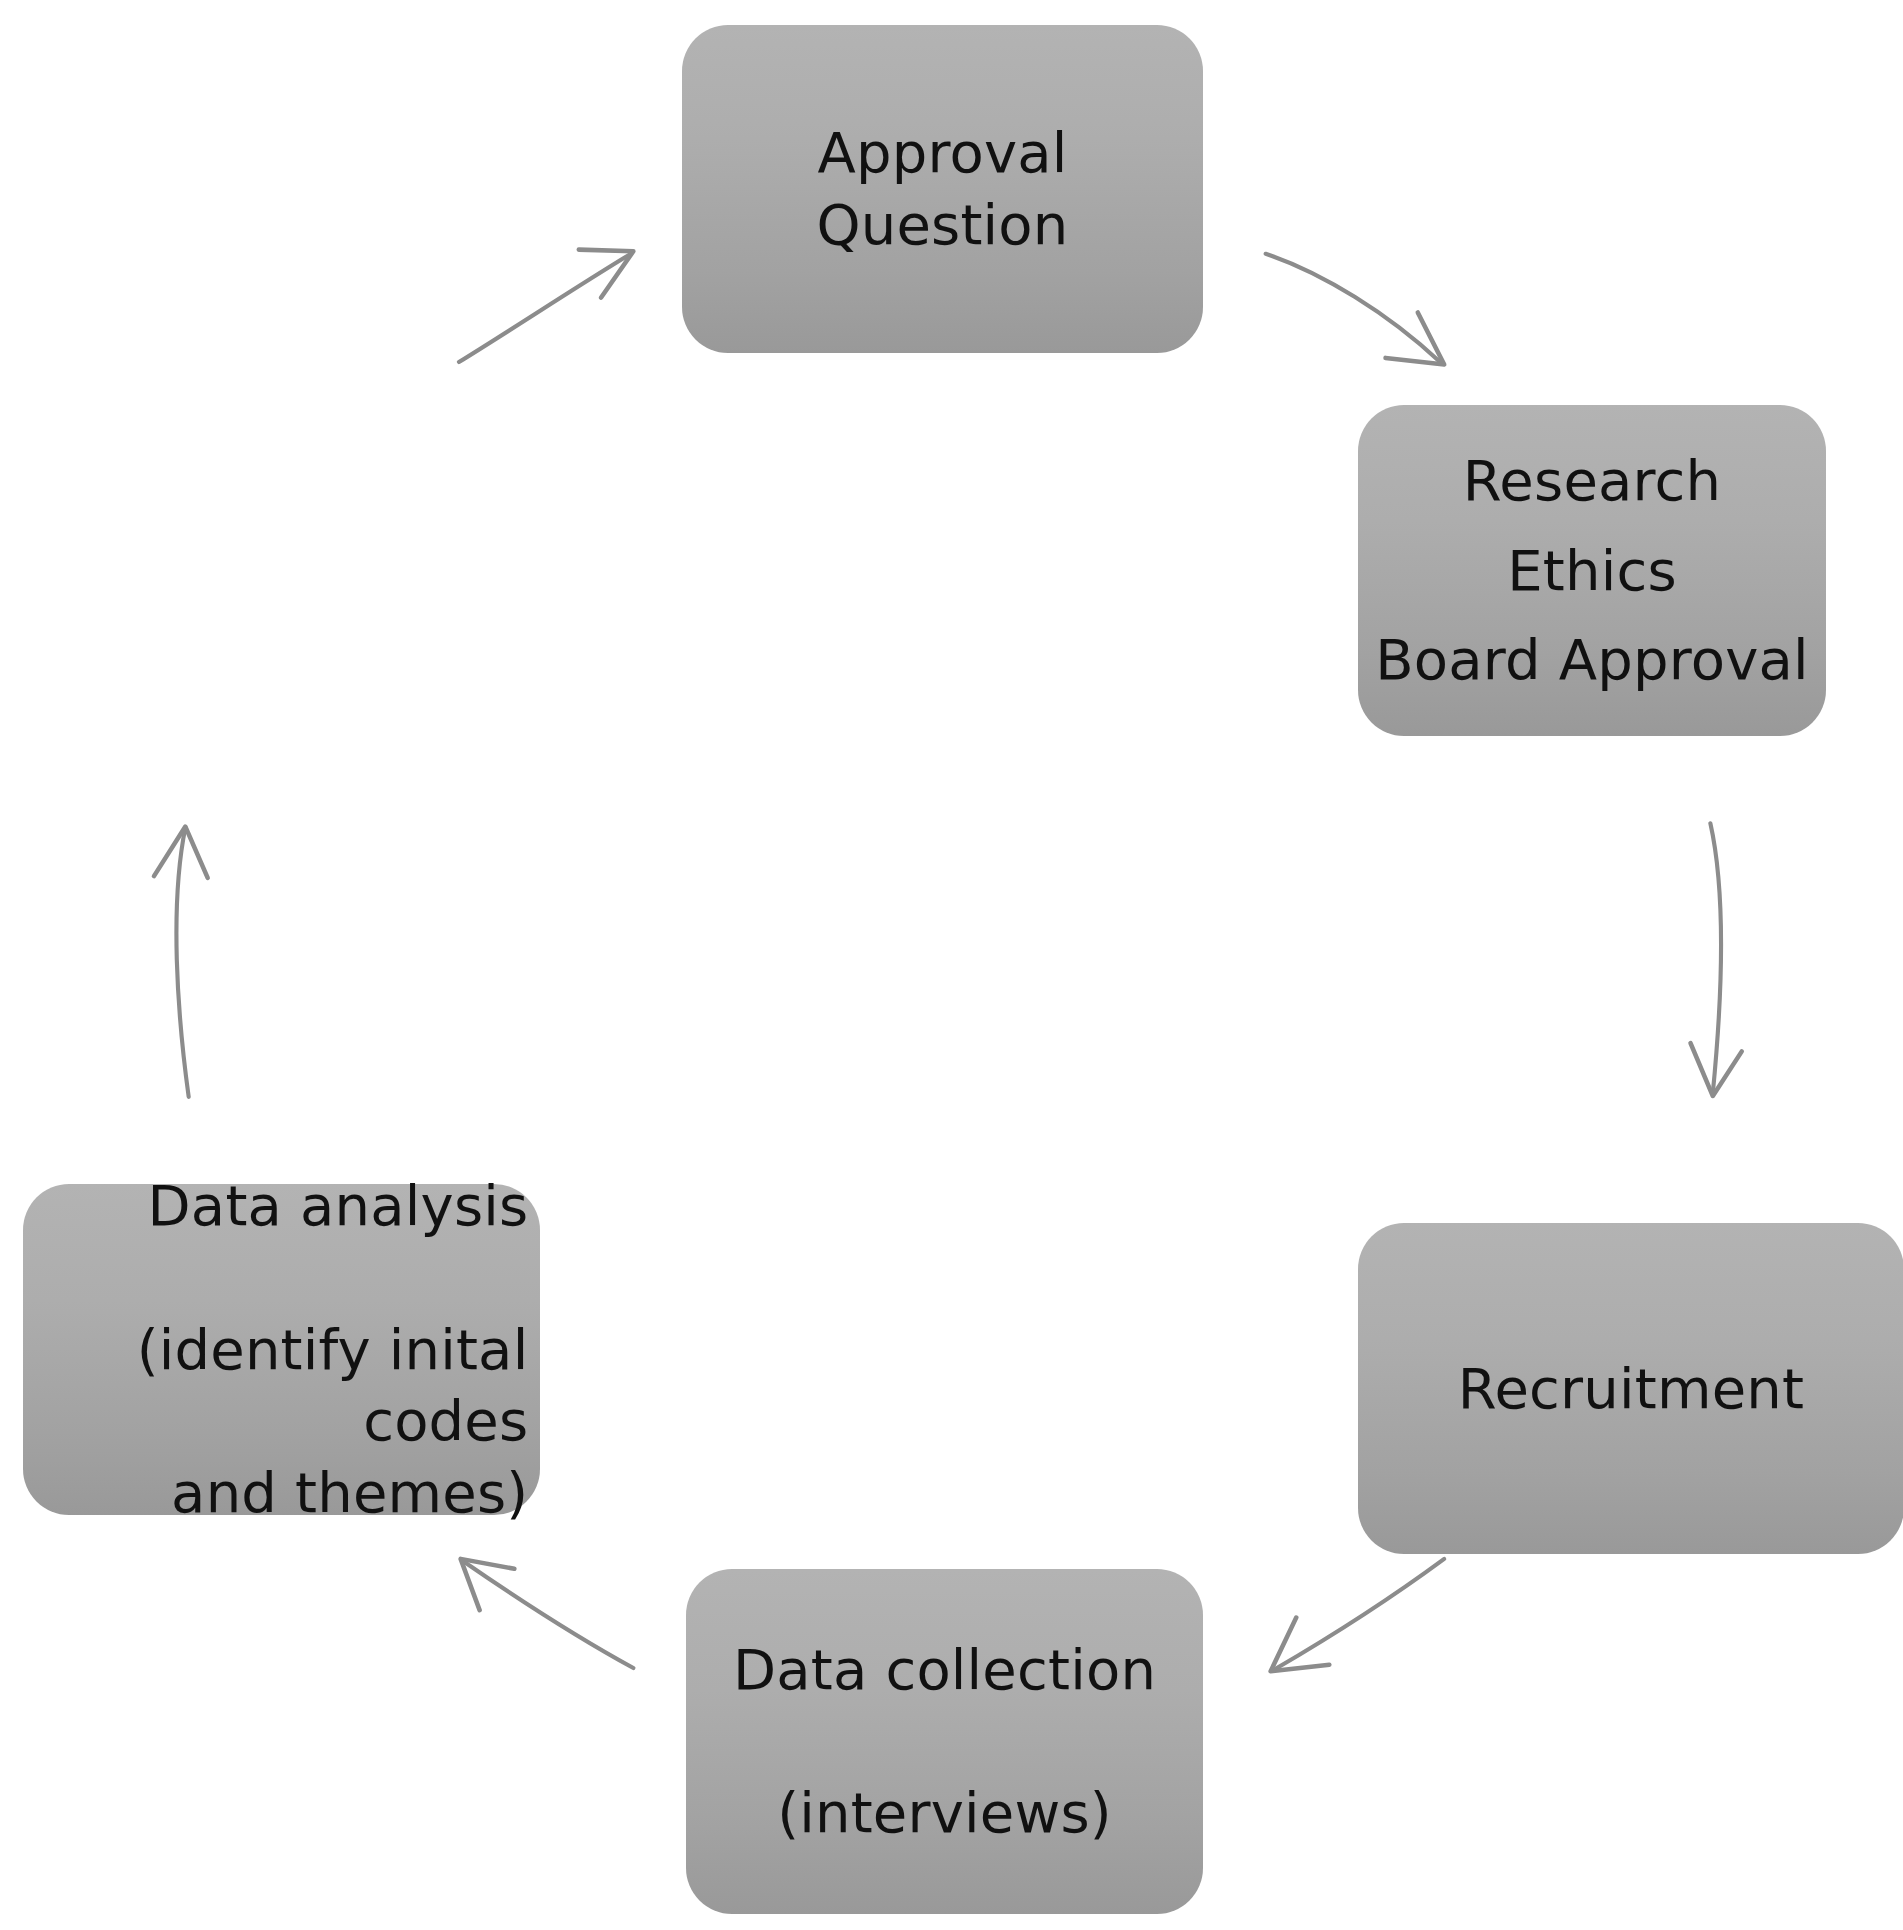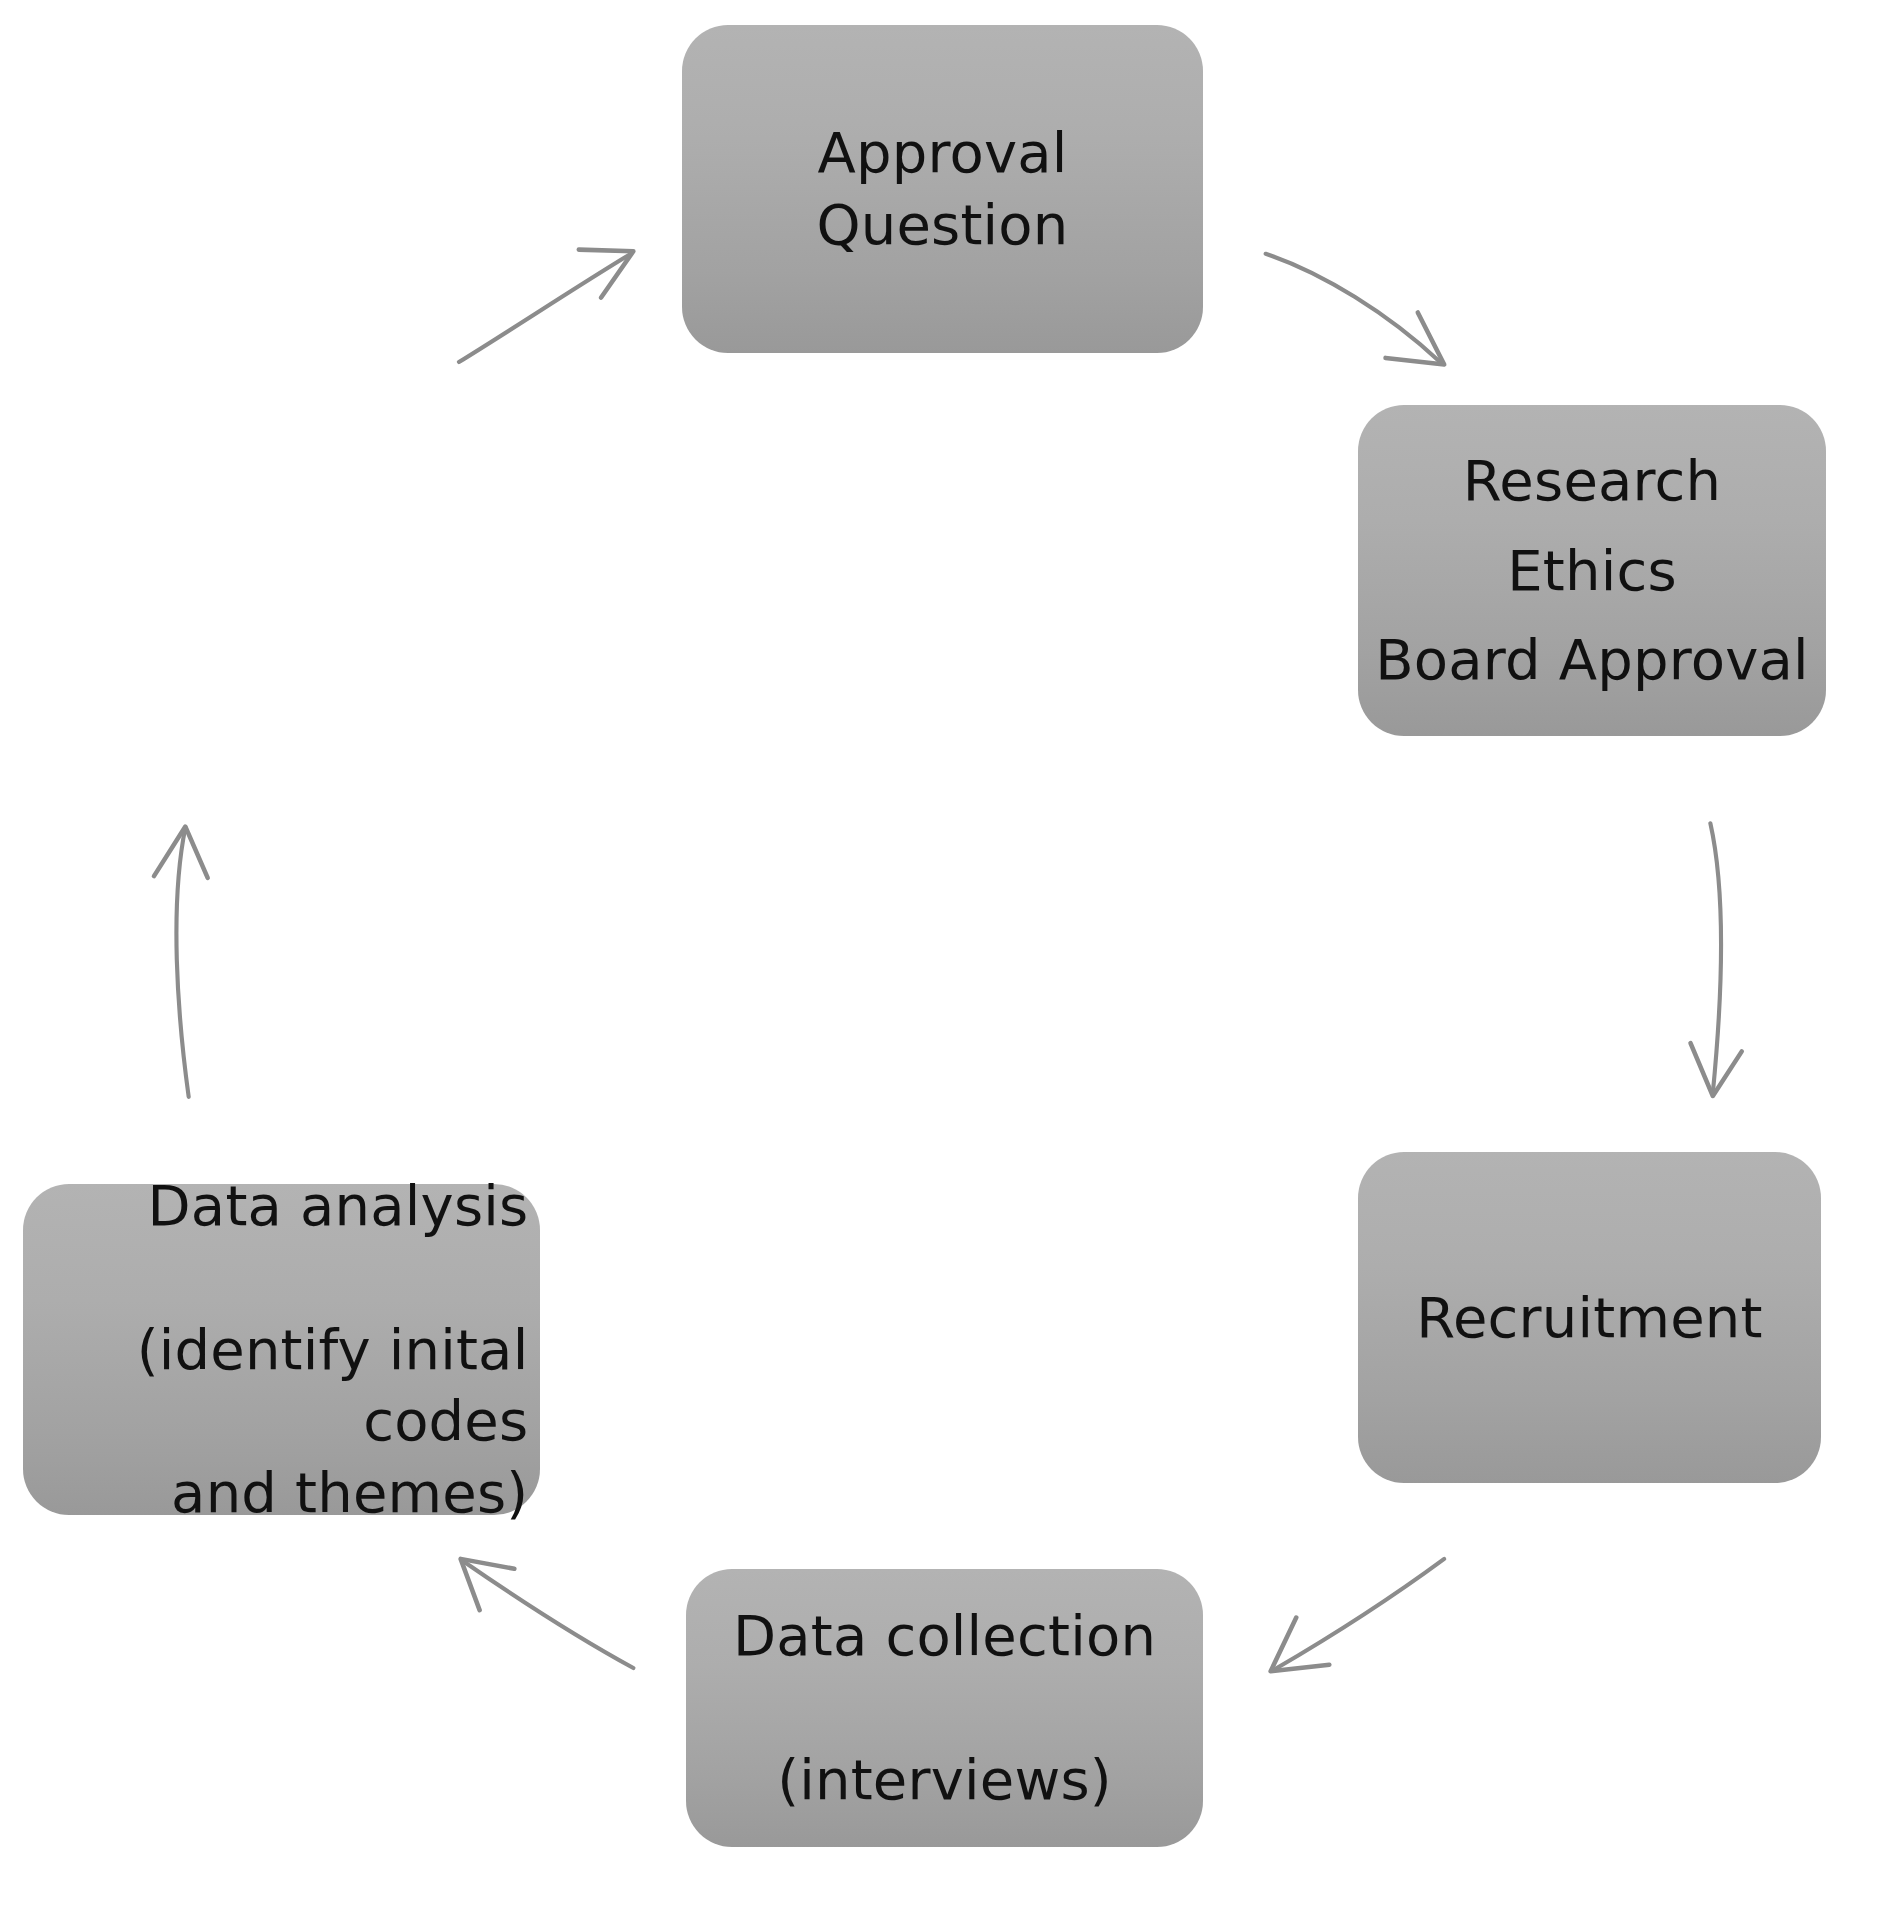--- a/index.html
+++ b/index.html
@@ -36,22 +36,22 @@
   }
   .node-label {
     white-space: pre-line;
     display: block;
     width: 100%;
   }
 
   
   #node-research-question { left: 682px;  top: 25px;   width: 521px; height: 328px; }
   #node-ethics-approval   { left: 1358px; top: 405px;  width: 468px; height: 331px; }
-  #node-recruitment       { left: 1358px; top: 1152px; width: 463px; height: 331px; }
-  #node-data-collection   { left: 686px;  top: 1569px; width: 517px; height: 278px; }
+  #node-recruitment       { left: 1358px; top: 1223px; width: 546px; height: 331px; }
+  #node-data-collection   { left: 686px;  top: 1569px; width: 517px; height: 345px; }
   #node-data-analysis     { left: 23px;   top: 1184px; width: 517px; height: 331px; }
   #node-write-up          { left: 16.5px;   top: 403px;  width: 521px; height: 331px; }
 
   
   #node-data-analysis .node-label { width: 112%; text-align: right; }
 
   
   .roomy .node-label { line-height: 1.6; }
 
   #arrow-layer {

